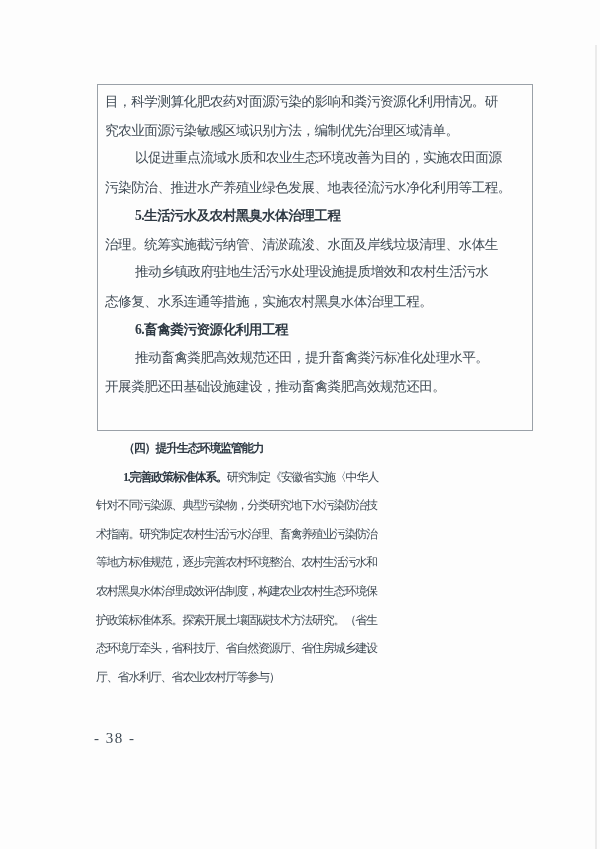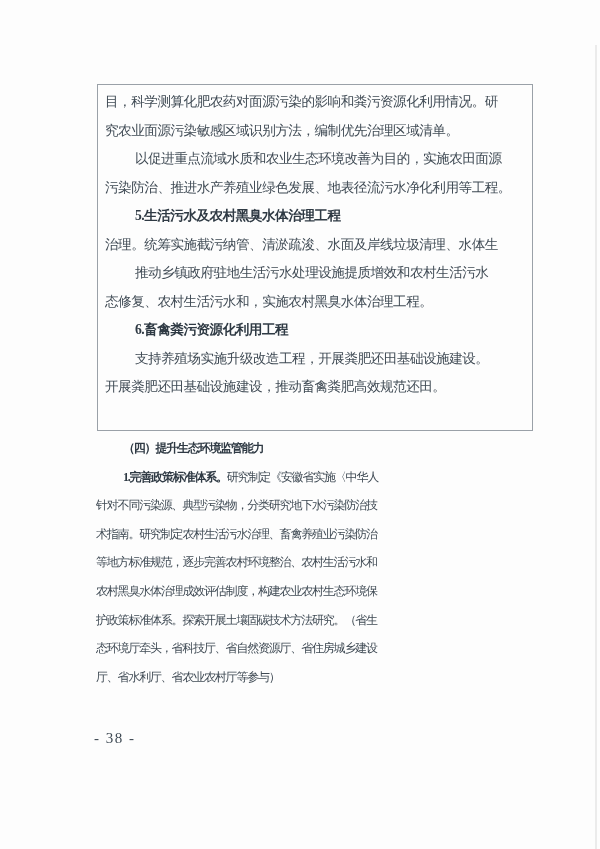--- a/index.html
+++ b/index.html
@@ -30,21 +30,21 @@
     overflow:hidden;
   }
   .bline{
     line-height:28.55px;
     height:28.55px;
     font-size:13.6px;
     letter-spacing:-0.5px;
     white-space:nowrap;
     color:var(--text,#3f4a54);
   }
-  .bline.ind{ text-indent:2.2em; }
+  .bline.ind{ text-indent:2.2em;font-family:Liberation Mono, monospace; }
   .bline.head{
     font-weight:bold;
     text-indent:2.2em;
     color:var(--heading-text,#2f3a44);
   }
   
   .bodytext{
     position:absolute;
     left:96px;top:434px;
     width:420px;
@@ -78,23 +78,23 @@
 <div class="page">
 
   <div class="box">
     <div class="bline">目，科学测算化肥农药对面源污染的影响和粪污资源化利用情况。研</div>
     <div class="bline">究农业面源污染敏感区域识别方法，编制优先治理区域清单。</div>
     <div class="bline ind">以促进重点流域水质和农业生态环境改善为目的，实施农田面源</div>
     <div class="bline">污染防治、推进水产养殖业绿色发展、地表径流污水净化利用等工程。</div>
     <div class="bline head">5.生活污水及农村黑臭水体治理工程</div>
     <div class="bline">治理。统筹实施截污纳管、清淤疏浚、水面及岸线垃圾清理、水体生</div>
     <div class="bline ind">推动乡镇政府驻地生活污水处理设施提质增效和农村生活污水</div>
-    <div class="bline">态修复、农村生活污水和，实施农村黑臭水体治理工程。</div>
+    <div class="bline">态修复、水系连通等措施，实施农村黑臭水体治理工程。</div>
     <div class="bline head">6.畜禽粪污资源化利用工程</div>
-    <div class="bline ind">支持养殖场实施升级改造工程，开展粪肥还田基础设施建设。</div>
+    <div class="bline ind">推动畜禽粪肥高效规范还田，提升畜禽粪污标准化处理水平。</div>
     <div class="bline">开展粪肥还田基础设施建设，推动畜禽粪肥高效规范还田。</div>
   </div>
 
   <div class="bodytext">
     <div class="pline ind bold">（四）提升生态环境监管能力</div>
     <div class="pline ind">
       <span class="bold">1.完善政策标准体系。</span><span>研究制定《安徽省实施〈中华人</span>
     </div>
     <div class="pline">针对不同污染源、典型污染物，分类研究地下水污染防治技</div>
     <div class="pline">术指南。研究制定农村生活污水治理、畜禽养殖业污染防治</div>

